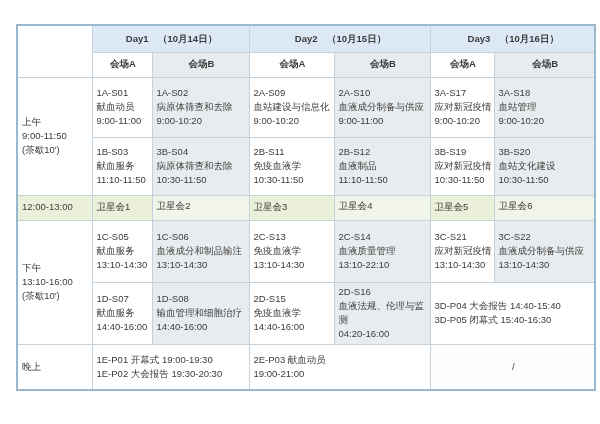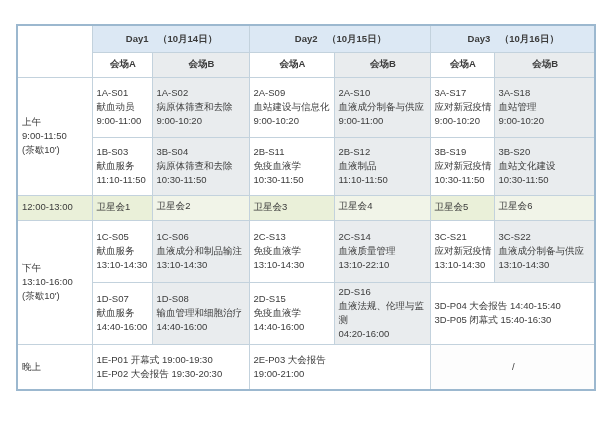--- a/index.html
+++ b/index.html
@@ -235,21 +235,21 @@
         </tr>
         <tr style="height:46px">
           <td class="tlabel">
             <div class="ln">晚上</div>
           </td>
           <td class="ds red" colspan="2">
             <div class="ln">1E-P01 开幕式 19:00-19:30</div>
             <div class="ln">1E-P02 大会报告 19:30-20:30</div>
           </td>
           <td class="ds red" colspan="2">
-            <div class="ln">2E-P03 大会报告</div>
+            <div class="ln">2E-P03 献血动员</div>
             <div class="ln">19:00-21:00</div>
           </td>
           <td class="ds slash" colspan="2">
             <div class="ln">/</div>
           </td>
         </tr>
       </tbody>
     </table>
 </div>
 

